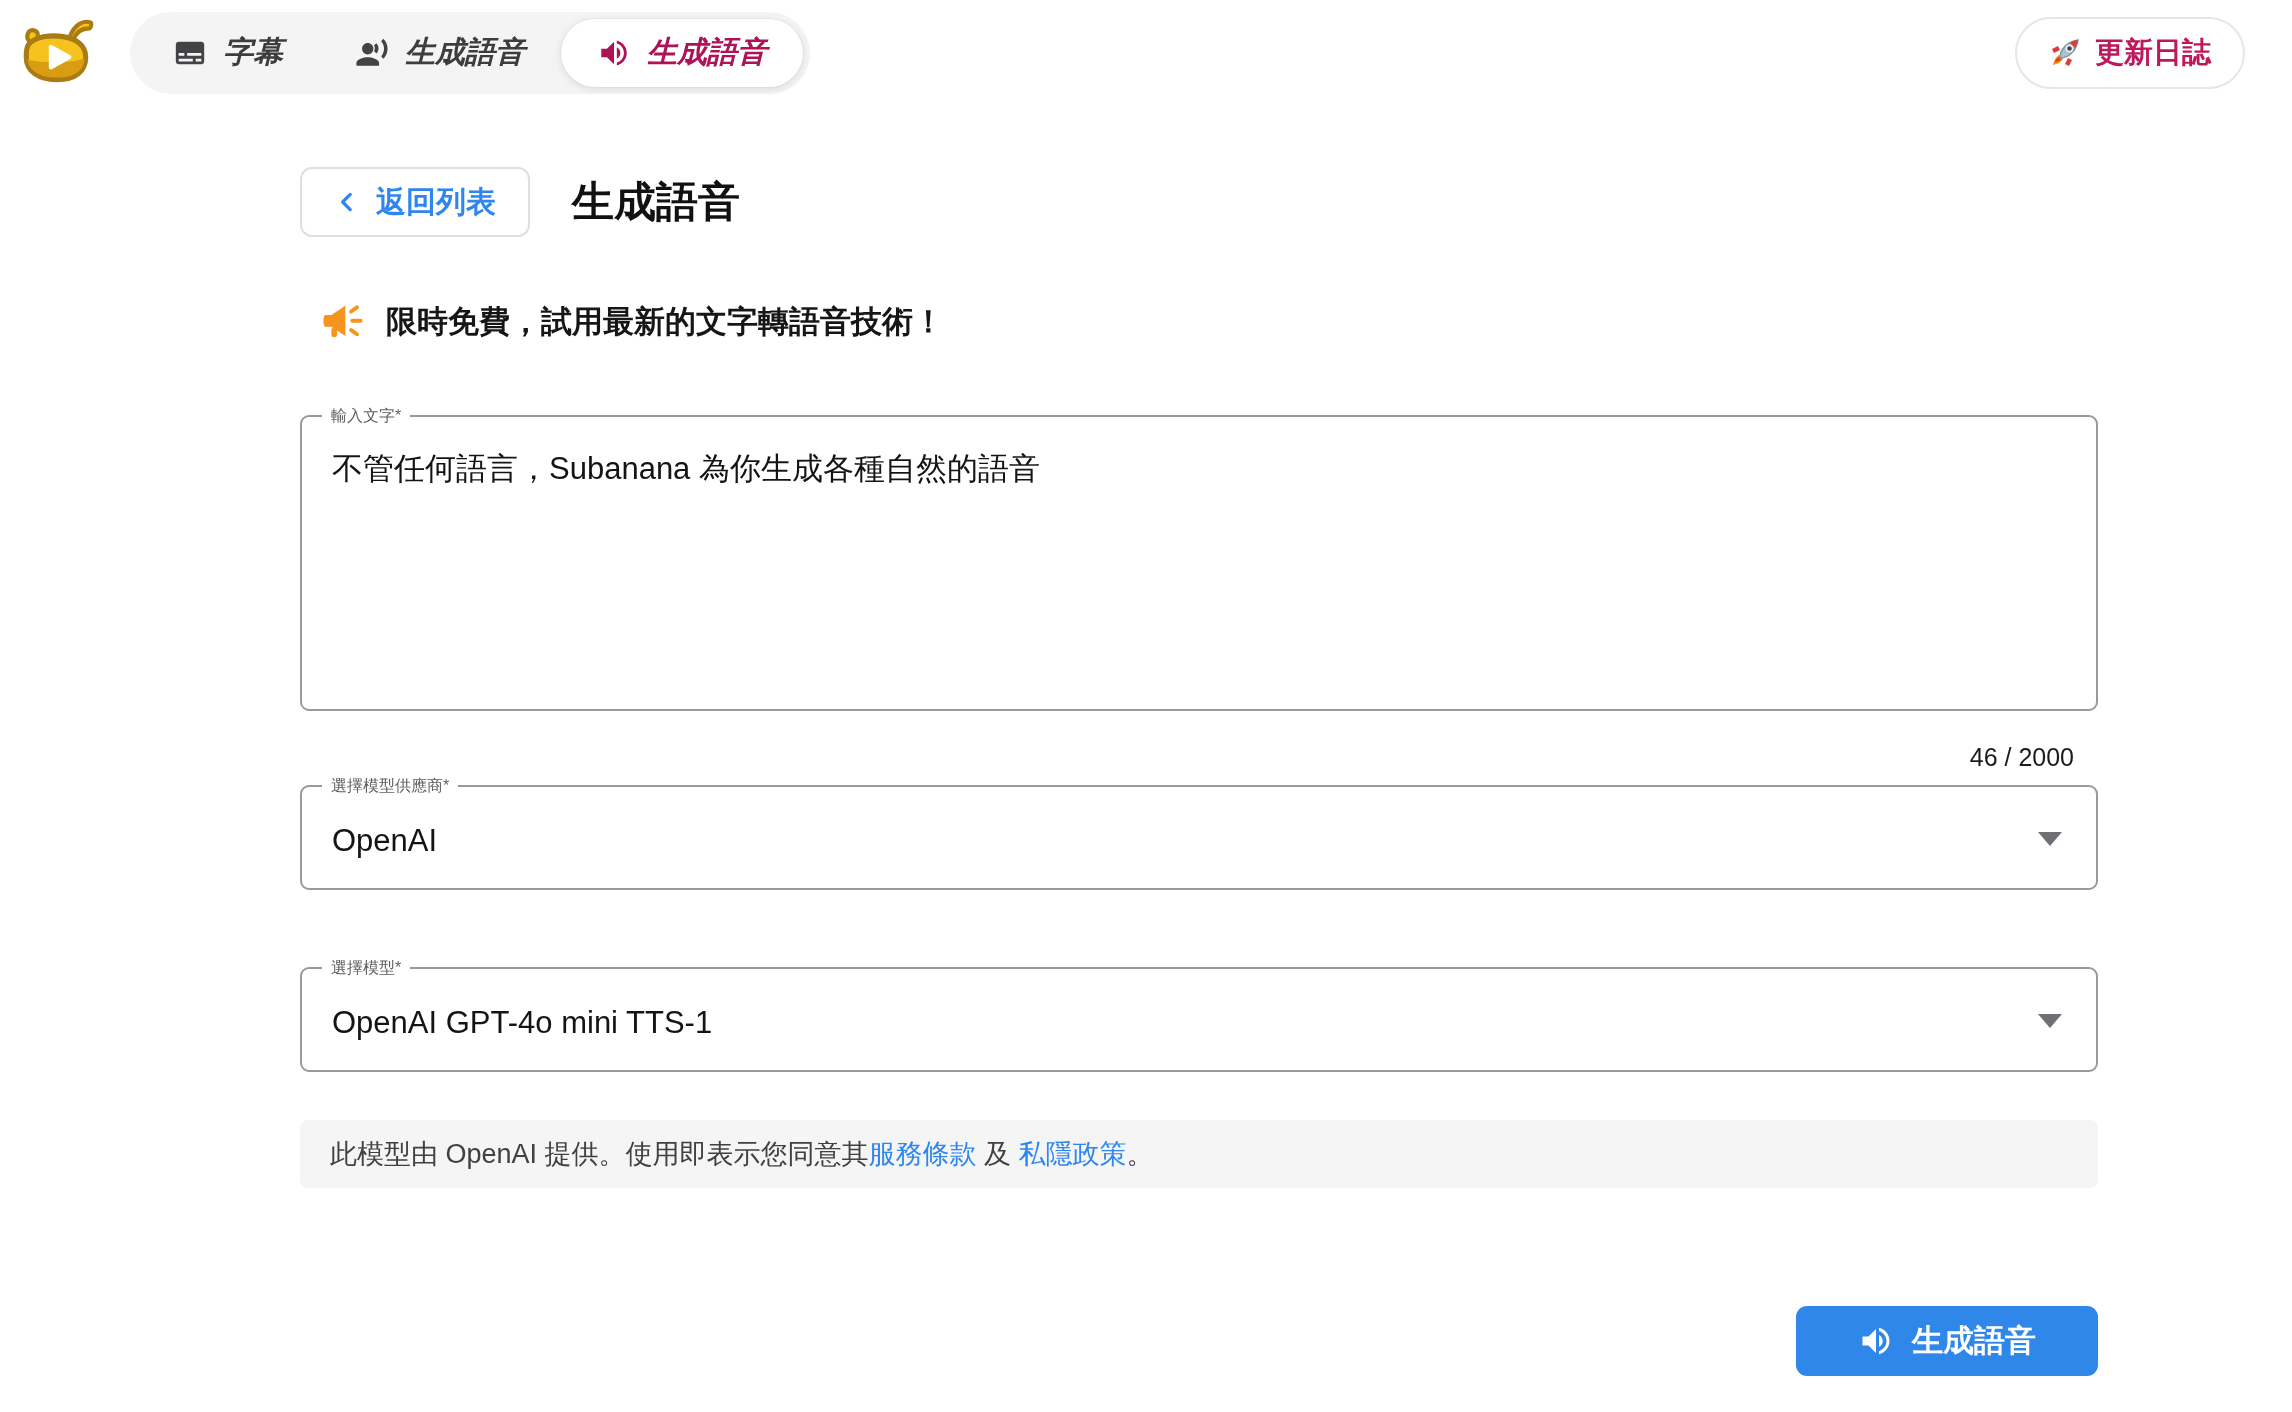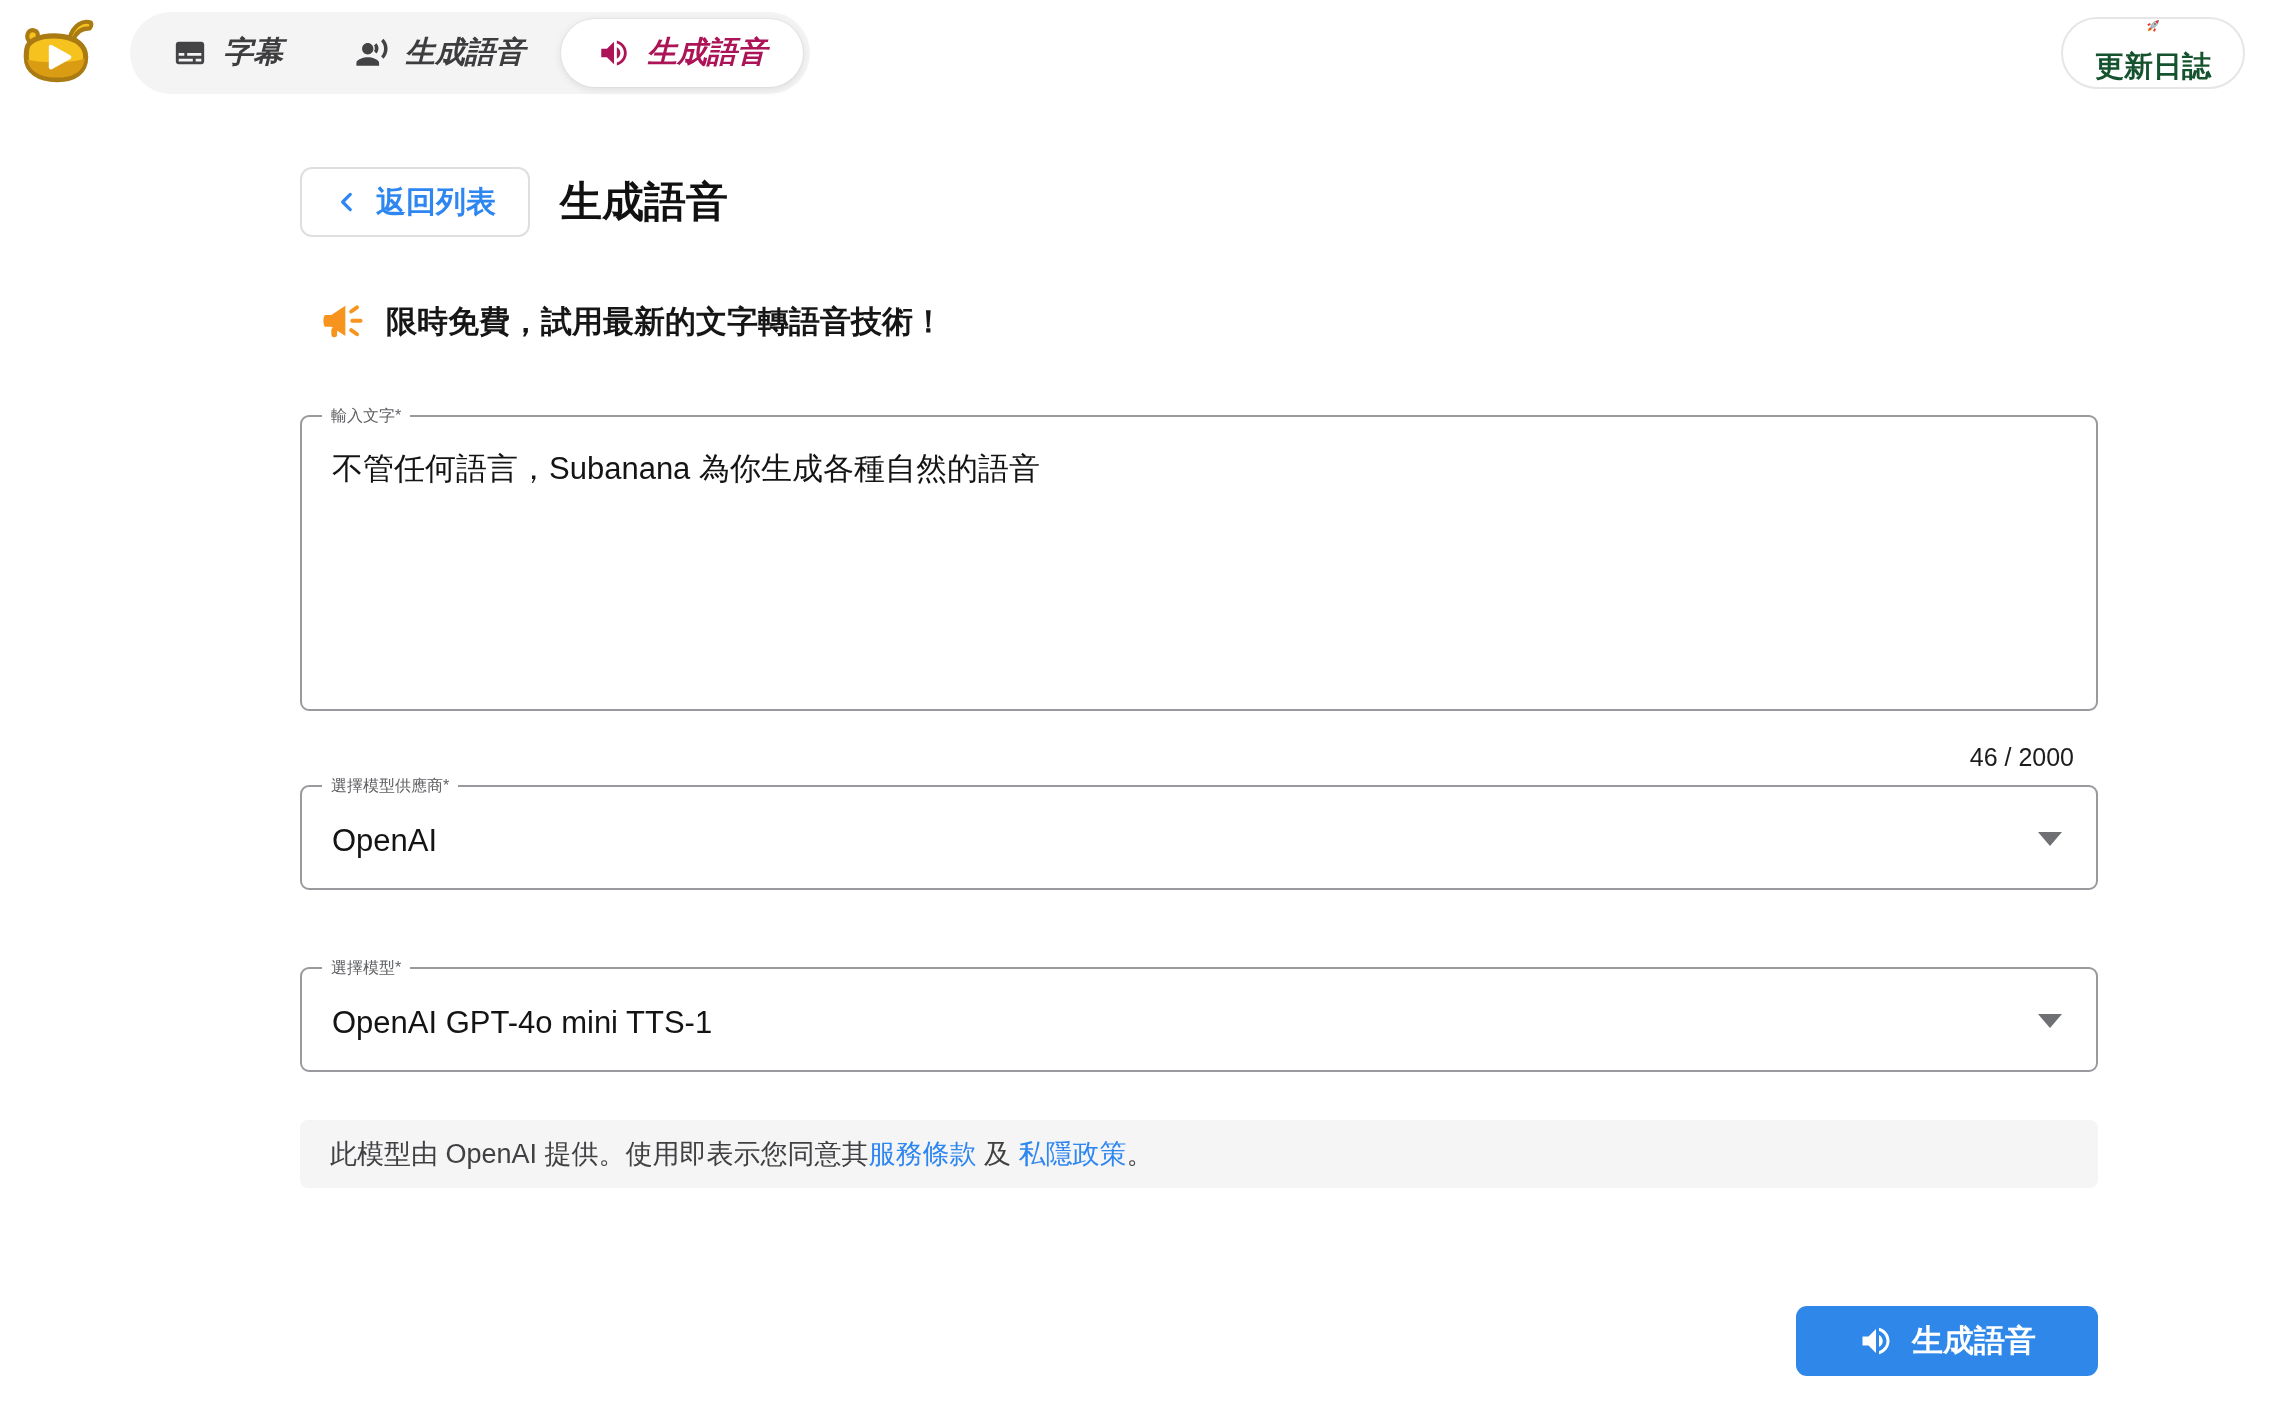--- a/index.html
+++ b/index.html
@@ -15,28 +15,28 @@
     background: #f4f4f5; border-radius: 999px; padding: 7px; height: 82px; font-style: italic; }
   .tab { display: flex; align-items: center; gap: 16px; height: 68px;
     padding: 0 36px; border-radius: 999px; font-size: 30px; font-weight: 700;
     color: #3d3d3f; cursor: pointer; white-space: nowrap; }
   .tab .ticon { width: 34px; height: 34px; display: block; }
   .tab.active { background: #ffffff; color: #ad1457;
     box-shadow: 0 2px 8px rgba(0,0,0,.10), 0 0 0 1px #ececec; }
   .spacer { flex: 1; }
   .changelog { display: flex; align-items: center; gap: 14px; height: 72px;
     padding: 0 32px; border: 2px solid #e6e6e8; border-radius: 999px;
-    background: #fff; font-size: 29px; font-weight: 700; color: #14532d;
-    cursor: pointer; white-space: nowrap; flex-direction: column; }
+    background: #fff; font-size: 29px; font-weight: 700; color: #be185d;
+    cursor: pointer; white-space: nowrap; }
   .changelog svg { width: 32px; height: 32px; }
 
   
   .main { margin-left: 300px; width: 1798px; }
 
-  .titlerow { margin-top: 62px; display: flex; align-items: center; gap: 30px; }
+  .titlerow { margin-top: 62px; display: flex; align-items: center; gap: 42px; }
   .backbtn { display: flex; align-items: center; gap: 16px; height: 70px;
     padding: 0 32px; border: 2px solid #dfdfe1; border-radius: 12px;
     background: #fff; color: #2e86f0; font-size: 30px; font-weight: 700;
     cursor: pointer; }
   .backbtn svg { width: 26px; height: 26px; }
   .pagetitle { font-size: 42px; font-weight: 700; color: #111; }
 
   .announce { margin-top: 64px; margin-left: 22px; display: flex;
     align-items: center; gap: 22px; }
   .announce svg { width: 42px; height: 42px; }

